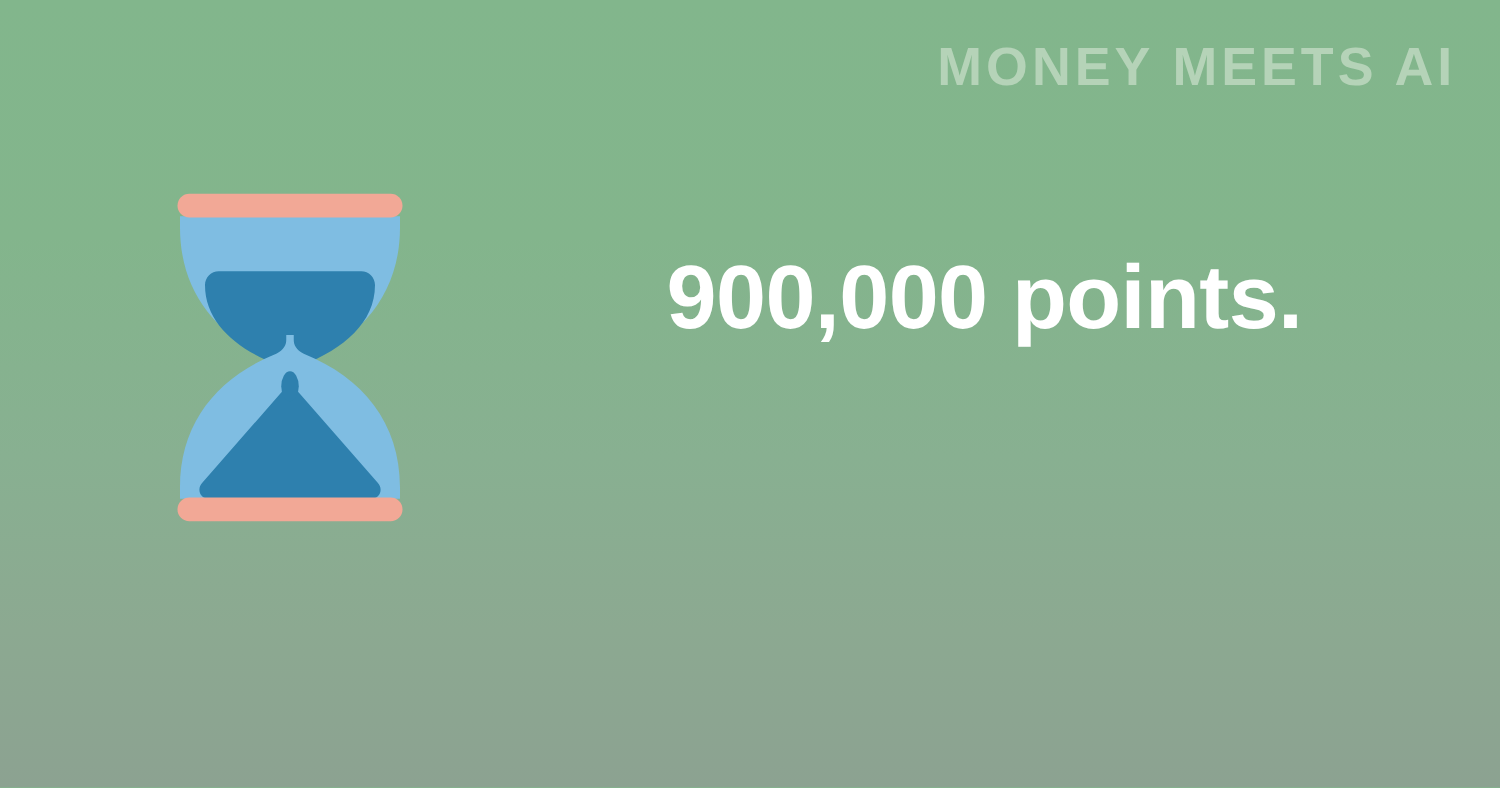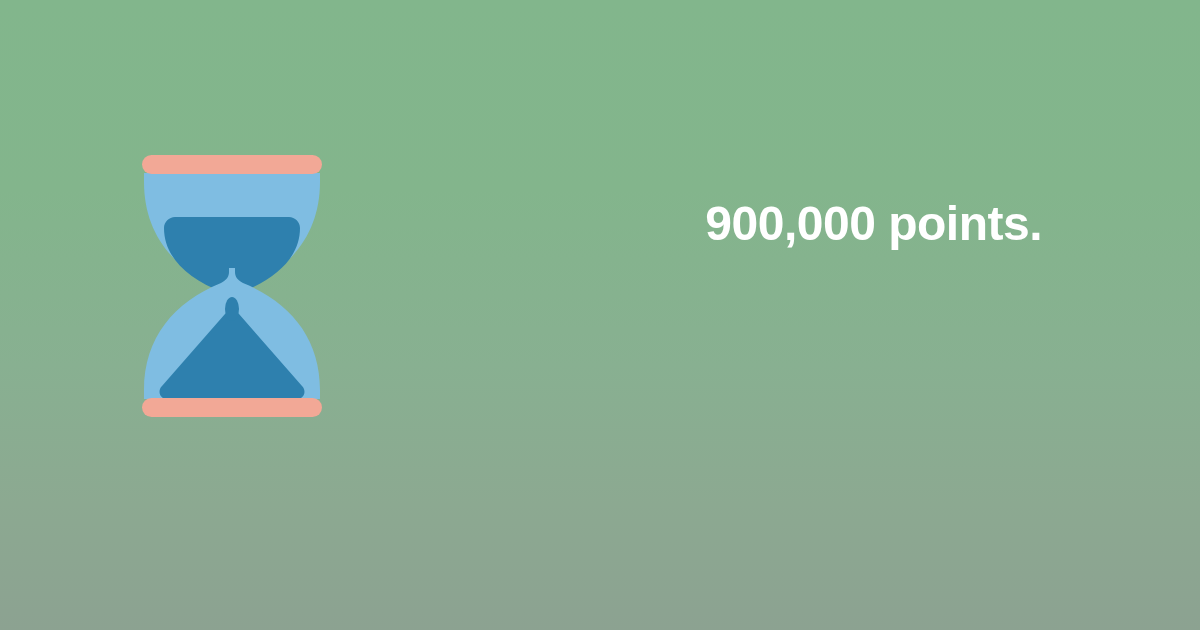--- a/index.html
+++ b/index.html
@@ -54,33 +54,34 @@
   .hourglass svg { display:block; width:100%; height:100%; }
 
   
   .headline {
     position:absolute;
     left:400px;
     right:158px;
     top:196px;
     text-align:right;
     color:#FFFFFF;
-    font-size:48px;
+    font-size:72px;
     font-weight:700;
     line-height:1.17;
     letter-spacing:-0.5px;
     -webkit-font-smoothing:antialiased;
   }
   .headline .line { display:block; white-space:nowrap; }
 </style>
 </head>
 <body>
 
 <div class="card">
 
+  <div class="brand">MONEY MEETS AI</div>
 
   <div class="hourglass">
     <svg viewBox="0 0 204 276" xmlns="http://www.w3.org/2000/svg" aria-hidden="true">
 
       <path fill="#7FBDE2" d="M14,25
                L190,25
                L190,34
                C190,86 160,122 113,141
                C107,144 105,148 105,152
                L105,156

